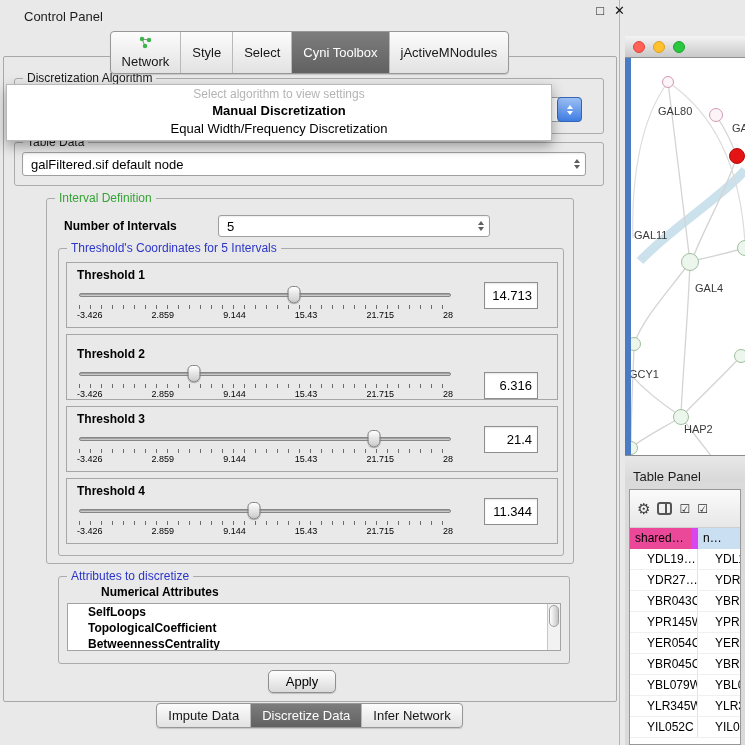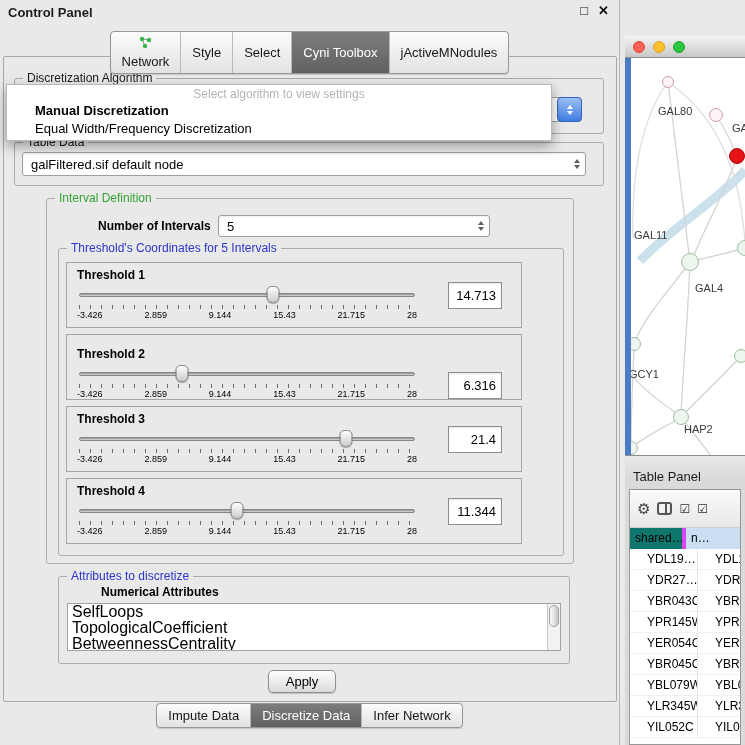--- a/index.html
+++ b/index.html
@@ -1,21 +1,21 @@
 <!DOCTYPE html>
 <html><head>
 <meta charset="utf-8">
 <style>
   * { margin:0; padding:0; box-sizing:border-box; }
   body { font-family:"Liberation Sans", sans-serif; background:#e9e9e9; }
   #stage { position:relative; width:745px; height:745px; background:#e9e9e9; overflow:hidden; }
 
   
   .cp { position:absolute; left:0; top:0; width:620px; height:745px; background:#e9e9e9; border-right:1px solid #b5b5b5; }
-  .titlebar { position:absolute; left:0; top:0; width:100%; height:24px; display:flex; align-items:center;font-weight:bold; }
+  .titlebar { position:absolute; left:16px; top:0; width:100%; height:24px; display:flex; align-items:flex-end; }
   .titlebar .t { font-size:13px; color:#1c1c1c; padding-left:8px; }
   .winicons { position:absolute; right:10px; top:3px; display:flex; gap:10px; font-size:13px; color:#111; }
   .winicons span { cursor:default; }
 
   .tabbar { position:absolute; left:0; width:100%; display:flex; justify-content:center; z-index:2; }
   .tabbar.top { top:31px; }
   .tabbar.bottom { top:703px; }
   .tabset { display:flex; background:linear-gradient(#fcfcfc,#e2e2e2); border:1px solid #979797; border-radius:4px; overflow:hidden; box-shadow:0 1px 1px rgba(0,0,0,.15); }
   .tab { padding:4px 11px; font-size:13px; color:#161616; display:flex; align-items:center; gap:5px; border-left:1px solid #b9b9b9; white-space:nowrap; }
   .tab:first-child { border-left:none;flex-direction:column; }
@@ -33,37 +33,37 @@
   .t-up { width:0; height:0; border:3.5px solid transparent; border-bottom:4.5px solid #5e5e5e; margin-bottom:1px; }
   .t-dn { width:0; height:0; border:3.5px solid transparent; border-top:4.5px solid #5e5e5e; margin-top:1px; }
 
   .algcombo { position:absolute; left:22px; top:97px; width:560px; height:25px; background:#fff; border:1px solid #9f9f9f; border-radius:4px; z-index:1; }
   .bluecap { position:absolute; right:-1px; top:-1px; width:25px; height:25px; border-radius:4px; background:linear-gradient(#9cc0f5,#3f7de4); border:1px solid #3565b8; display:flex; flex-direction:column; align-items:center; justify-content:center; }
   .wt-up { width:0; height:0; border:3px solid transparent; border-bottom:4px solid #fff; margin-bottom:1px; }
   .wt-dn { width:0; height:0; border:3px solid transparent; border-top:4px solid #fff; margin-top:1px; }
 
   .popup { position:absolute; left:6px; top:84px; width:546px; background:#fff; border:1px solid #b9b9b9; box-shadow:0 5px 12px rgba(0,0,0,.35); z-index:5; padding-bottom:2px; }
   .popup .prompt { text-align:center; color:#b4b4b4; font-size:12px; line-height:15px; padding-top:2px; }
-  .popup .pitem { font-size:13px; line-height:16px; padding:1px 28px; color:#000; }
+  .popup .pitem { font-size:13px; line-height:16px; padding:1px 12px; color:#000;text-align:center; }
   .popup .pitem.b { font-weight:bold; }
 
-  .thr { position:absolute; left:66px; width:456px; height:66px; border:1px solid #a6a6a6; background:#e9e9e9; display:flex; }
+  .thr { position:absolute; left:66px; width:492px; height:66px; border:1px solid #a6a6a6; background:#e9e9e9; display:flex; }
   .thr-main { flex:1; padding:5px 12px 0 10px; min-width:0; }
   .thr-lbl { font-size:12px; font-weight:bold; color:#000; }
   .slider { position:relative; height:18px; margin-top:4px; }
   .track { position:absolute; left:2px; right:2px; top:7px; height:4px; background:linear-gradient(#8f8f8f,#dcdcdc); border:1px solid #868686; border-radius:3px; }
   .thumb { position:absolute; top:0; width:13px; height:17px; background:linear-gradient(#fefefe,#cccccc); border:1px solid #838383; border-radius:5px 5px 6px 6px; transform:translateX(-50%); box-shadow:0 1px 1px rgba(0,0,0,.3); }
   .ticks { height:4px; margin:1px 2px 0; background:repeating-linear-gradient(90deg,#6b6b6b 0,#6b6b6b 1px,transparent 1px,transparent 11px); }
   .scale { display:flex; justify-content:space-between; font-size:9px; color:#000; margin-top:1px; }
   .thr-val { width:92px; display:flex; align-items:center; justify-content:center; }
   .valbox { width:54px; height:27px; background:#fff; border:1px solid #8e8e8e; display:flex; align-items:center; justify-content:flex-end; padding-right:5px; font-size:13px; box-shadow:inset 0 1px 2px rgba(0,0,0,.1); }
 
   .attr-heading { position:absolute; left:10px; top:8px; font-size:12px; font-weight:bold;padding-left:32px; }
   .listbox { position:absolute; left:8px; right:8px; top:26px; height:48px; background:#fff; border:1px solid #a3a3a3; overflow:hidden; }
-  .litem { font-size:16px; line-height:16px; padding-left:4px; }
+  .litem { font-size:12px; line-height:16px; padding-left:20px;font-weight:bold; }
   .vscroll { position:absolute; right:0; top:0; bottom:0; width:13px; background:#f2f2f2; border-left:1px solid #c6c6c6; }
   .vthumb { margin:1px; height:22px; background:linear-gradient(90deg,#ffffff,#c4c4c4); border:1px solid #9f9f9f; border-radius:6px; }
 
   .apply { position:absolute; left:268px; top:670px; width:68px; height:23px; background:linear-gradient(#fefefe,#dadada); border:1px solid #8f8f8f; border-radius:5px; font-size:13px; display:flex; align-items:center; justify-content:center; box-shadow:0 1px 1px rgba(0,0,0,.18); }
 
   
   .netwin { position:absolute; left:625px; top:0; width:120px; height:455px; background:#4b7bc4;margin-top:36px; }
   .net-tb { position:absolute; left:0; top:0; width:100%; height:22px; background:linear-gradient(#f3f3f3,#c9c9c9); border-bottom:1px solid #8f8f8f; display:flex; align-items:center; gap:8px; padding-left:8px; }
   .tl { width:12px; height:12px; border-radius:50%; }
   .tl.r { background:#ff6157; border:1px solid #e1443d; }
@@ -81,21 +81,21 @@
   .tp-bar { position:absolute; left:625px; top:455px; width:120px; height:42px; background:linear-gradient(#e8e8e8,#cfcfcf); border-top:1px solid #8b8b8b; border-bottom:1px solid #9f9f9f; font-size:13px; color:#1c1c1c; display:flex; align-items:center; padding-left:8px;text-decoration:underline; }
   .tblwrap { position:absolute; left:625px; top:481px; width:120px; height:264px; background:#dadada; }
   .tbl { position:absolute; left:4px; top:8px; width:112px; height:256px; background:#fff; border:1px solid #979797; overflow:hidden; }
   .tbl-toolbar { height:38px; background:linear-gradient(#fbfbfb,#e7e7e7); border-bottom:1px solid #cfcfcf; display:flex; align-items:center; gap:7px; padding-left:7px; }
   .gear { font-size:15px; color:#3f3f3f; }
   .colicon { width:15px; height:13px; border:2px solid #555; border-radius:3px; position:relative; display:inline-block; }
   .colicon::after { content:""; position:absolute; left:50%; top:0; bottom:0; width:2px; background:#555; }
   .cbicon { font-size:12px; color:#2e2e2e; }
   .th-row { height:21px; display:flex; }
   .th-c { font-size:12px; line-height:21px; padding-left:5px; overflow:hidden; white-space:nowrap; }
-  .th-c.c1 { width:56px; background:#0f766e; border-right:4px solid #d946ef; }
+  .th-c.c1 { width:68px; background:#ec4899; border-right:6px solid #d946ef; }
   .th-c.c2 { flex:1; background:#cadff2; }
   .trow { height:21px; display:flex; border-bottom:1px solid #f0f0f0; }
   .tc { font-size:12px; line-height:20px; padding-left:17px; overflow:hidden; white-space:nowrap; }
   .tc.c1 { width:68px; border-right:1px solid #e2e2e2; }
   .tc.c2 { flex:1; }
 </style>
 </head>
 <body>
 
 <div id="stage">
@@ -161,21 +161,21 @@
       <span>galFiltered.sif default node</span>
       <span class="stepper">
           <span class="t-up"></span>
           <span class="t-dn"></span>
         </span>
     </div>
 
     <div class="grp" style="left:46px; top:198px; width:528px; height:366px;">
       <span class="legend green">Interval Definition</span>
     </div>
-    <div style="position:absolute; left:64px; top:219px; font-size:12px; font-weight:bold;margin-left:34px;">Number of Intervals</div>
+    <div style="position:absolute; left:64px; top:219px; font-size:12px; font-weight:bold;">Number of Intervals</div>
     <div class="combo" style="left:218px; top:215px; width:272px; height:22px;">
       <span>5</span>
       <span class="stepper">
           <span class="t-up"></span>
           <span class="t-dn"></span>
         </span>
     </div>
 
     <div class="grp" style="left:58px; top:248px; width:506px; height:308px;">
       <span class="legend blue">Threshold's Coordinates for 5 Intervals</span>

